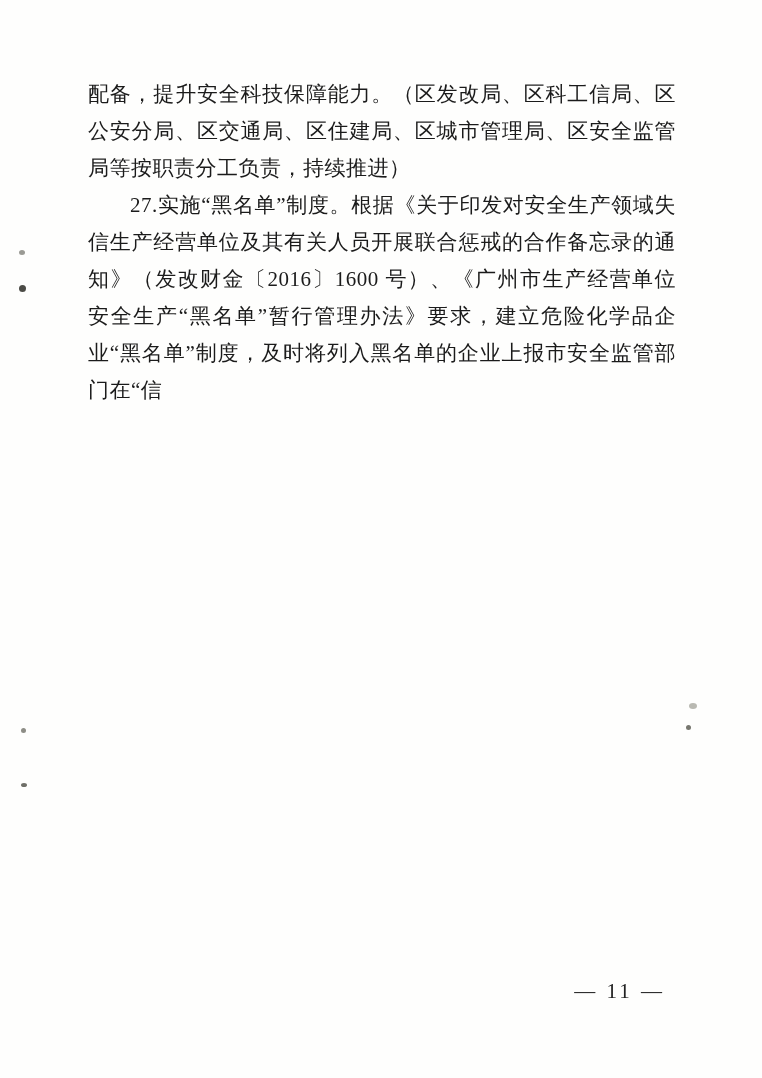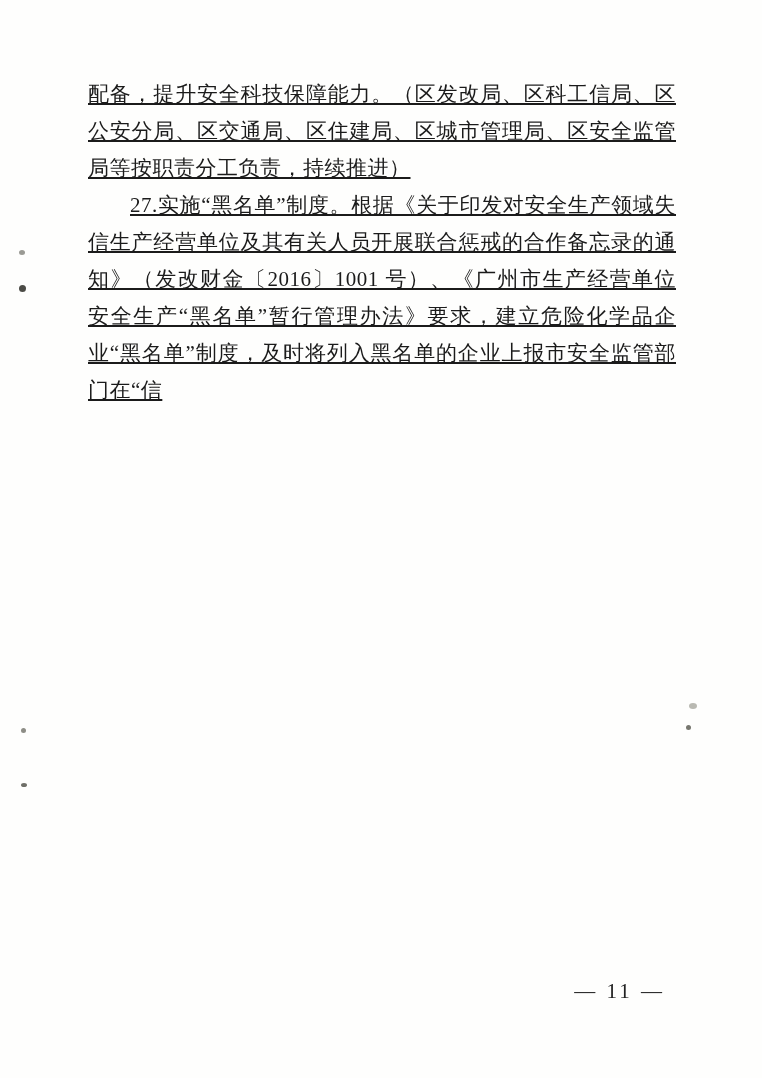--- a/index.html
+++ b/index.html
@@ -24,21 +24,20 @@
   }
   .para {
     margin: 0;
     font-size: 21px;
     line-height: 37px;
     text-align: justify;
     text-justify: inter-character;
     text-indent: 2em;
     letter-spacing: 0.5px;
     word-break: break-all;
-    text-decoration: underline;
   }
   .para.noindent {
     text-indent: 0;
   }
   .page-number {
     position: absolute;
     top: 979px;
     right: 97px;
     font-size: 21px;
     letter-spacing: 3px;
@@ -56,21 +55,21 @@
   .speck.s4 { left: 21px;  top: 783px; width: 6px; height: 4px; background: #6f6f68; }
   .speck.s5 { left: 689px; top: 703px; width: 8px; height: 6px; background: #b9b9b2; }
   .speck.s6 { left: 686px; top: 725px; width: 5px; height: 5px; background: #77776f; }
 </style>
 </head>
 <body>
 
 <div class="page">
   <div class="text-block">
     <p class="para noindent">配备，提升安全科技保障能力。（区发改局、区科工信局、区公安分局、区交通局、区住建局、区城市管理局、区安全监管局等按职责分工负责，持续推进）</p>
-    <p class="para">27.实施“黑名单”制度。根据《关于印发对安全生产领域失信生产经营单位及其有关人员开展联合惩戒的合作备忘录的通知》（发改财金〔2016〕1001 号）、《广州市生产经营单位安全生产“黑名单”暂行管理办法》要求，建立危险化学品企业“黑名单”制度，及时将列入黑名单的企业上报市安全监管部门在“信</p>
+    <p class="para">27.实施“黑名单”制度。根据《关于印发对安全生产领域失信生产经营单位及其有关人员开展联合惩戒的合作备忘录的通知》（发改财金〔2016〕1600 号）、《广州市生产经营单位安全生产“黑名单”暂行管理办法》要求，建立危险化学品企业“黑名单”制度，及时将列入黑名单的企业上报市安全监管部门在“信</p>
   </div>
 
   <div class="page-number">— 11 —</div>
 
   <div class="speck s1"></div>
   <div class="speck s2"></div>
   <div class="speck s3"></div>
   <div class="speck s4"></div>
   <div class="speck s5"></div>
   <div class="speck s6"></div>

